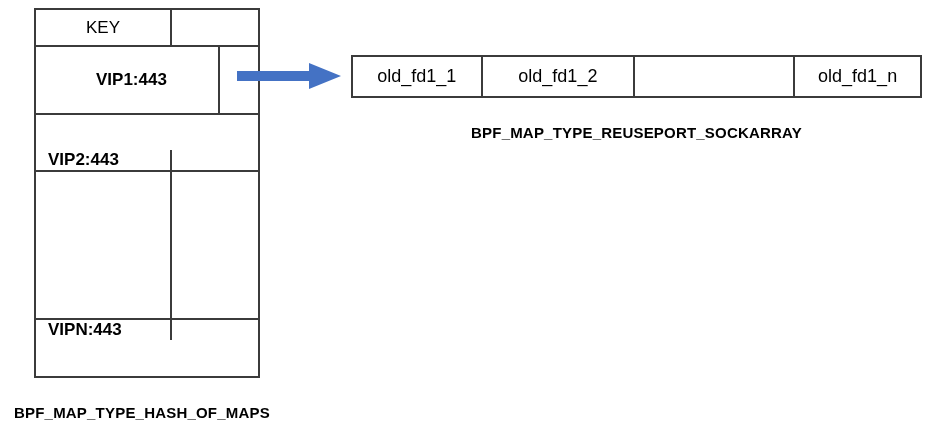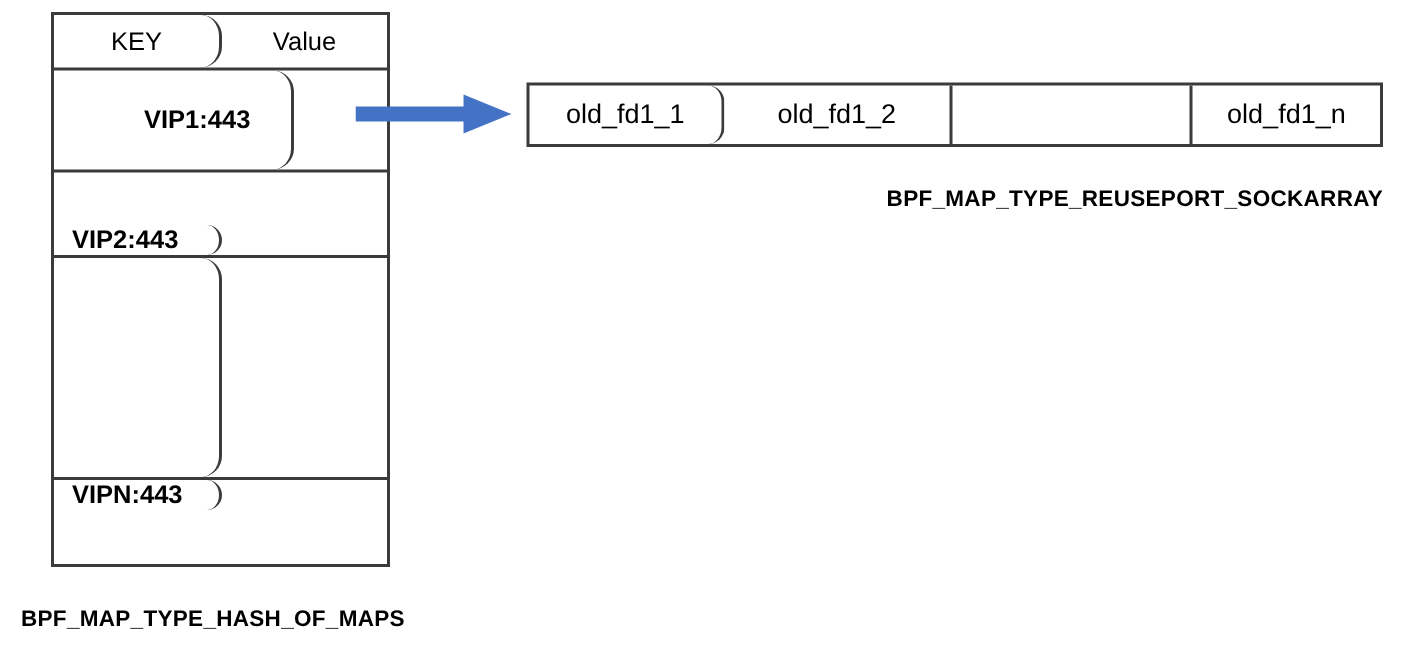--- a/index.html
+++ b/index.html
@@ -34,30 +34,29 @@
   }
   .hash-row {
     display: flex;
     box-sizing: border-box;
     border-bottom: 2px solid #3b3b3b;
     width: 100%;
   }
   .hash-row.last { border-bottom: none; flex-direction: column; }
 
   .hash-cell-key {
-    width: 112px;
+    width: 136px;
     box-sizing: border-box;
     border-right: 2px solid #3b3b3b;
     display: flex;
     align-items: center;
     padding-left: 12px;
     font-size: 17px;
     font-weight: bold;
     letter-spacing: 0px;
-    border-radius: 14px;
   }
   .hash-cell-val {
     flex: 1;
     box-sizing: border-box;
   }
 
   .hash-row.header { height: 37px; }
   .hash-row.header .hash-cell-key,
   .hash-row.header .hash-cell-val {
     justify-content: center;
@@ -96,32 +95,32 @@
   }
   .sock-cell {
     box-sizing: border-box;
     border-right: 2px solid #3b3b3b;
     display: flex;
     align-items: center;
     justify-content: center;
     font-size: 18px;
     white-space: nowrap;
   }
-  .sock-cell.c0 { width: 136px; border-radius: 11px; }
+  .sock-cell.c0 { width: 136px; }
   .sock-cell.c1 { width: 160px; }
   .sock-cell.c2 { width: 168px; }
   .sock-cell.c3 { width: 131px; border-right: none; }
 
   
   .caption-sock {
     position: absolute;
     left: 351px;
     top: 124px;
     width: 571px;
-    text-align: right;
+    text-align: center;
     font-size: 15px;
     font-weight: bold;
     letter-spacing: 0.2px;
   }
   .caption-hash {
     position: absolute;
     left: 14px;
     top: 404px;
     font-size: 15px;
     font-weight: bold;
@@ -131,21 +130,20 @@
 </style>
 </head>
 <body>
 
 <div class="canvas">
 
   <div class="hash-table">
 
     <div class="hash-row header">
       <div class="hash-cell-key">KEY</div>
-      <div class="hash-cell-val">Value</div>
     </div>
 
     <div class="hash-row r1">
       <div class="hash-cell-key">VIP1:443</div>
       <div class="hash-cell-val"></div>
     </div>
 
     <div class="hash-row r2">
       <div class="hash-cell-key">VIP2:443</div>
       <div class="hash-cell-val"></div>

